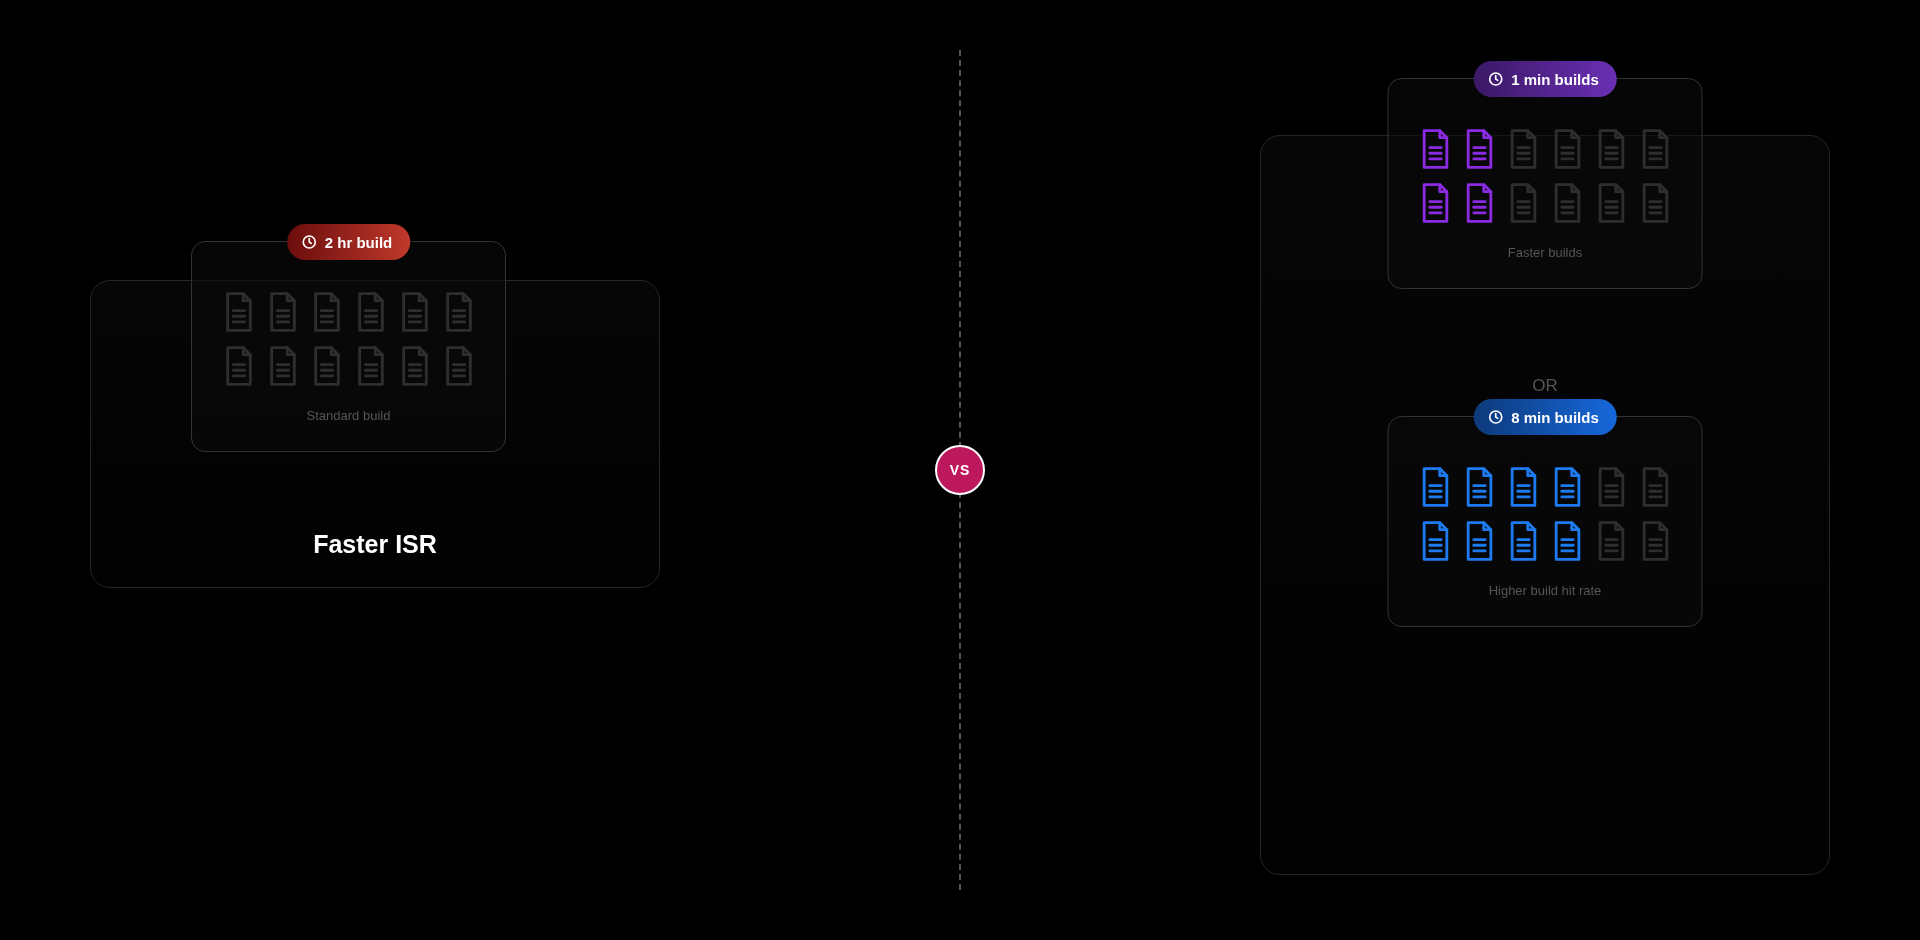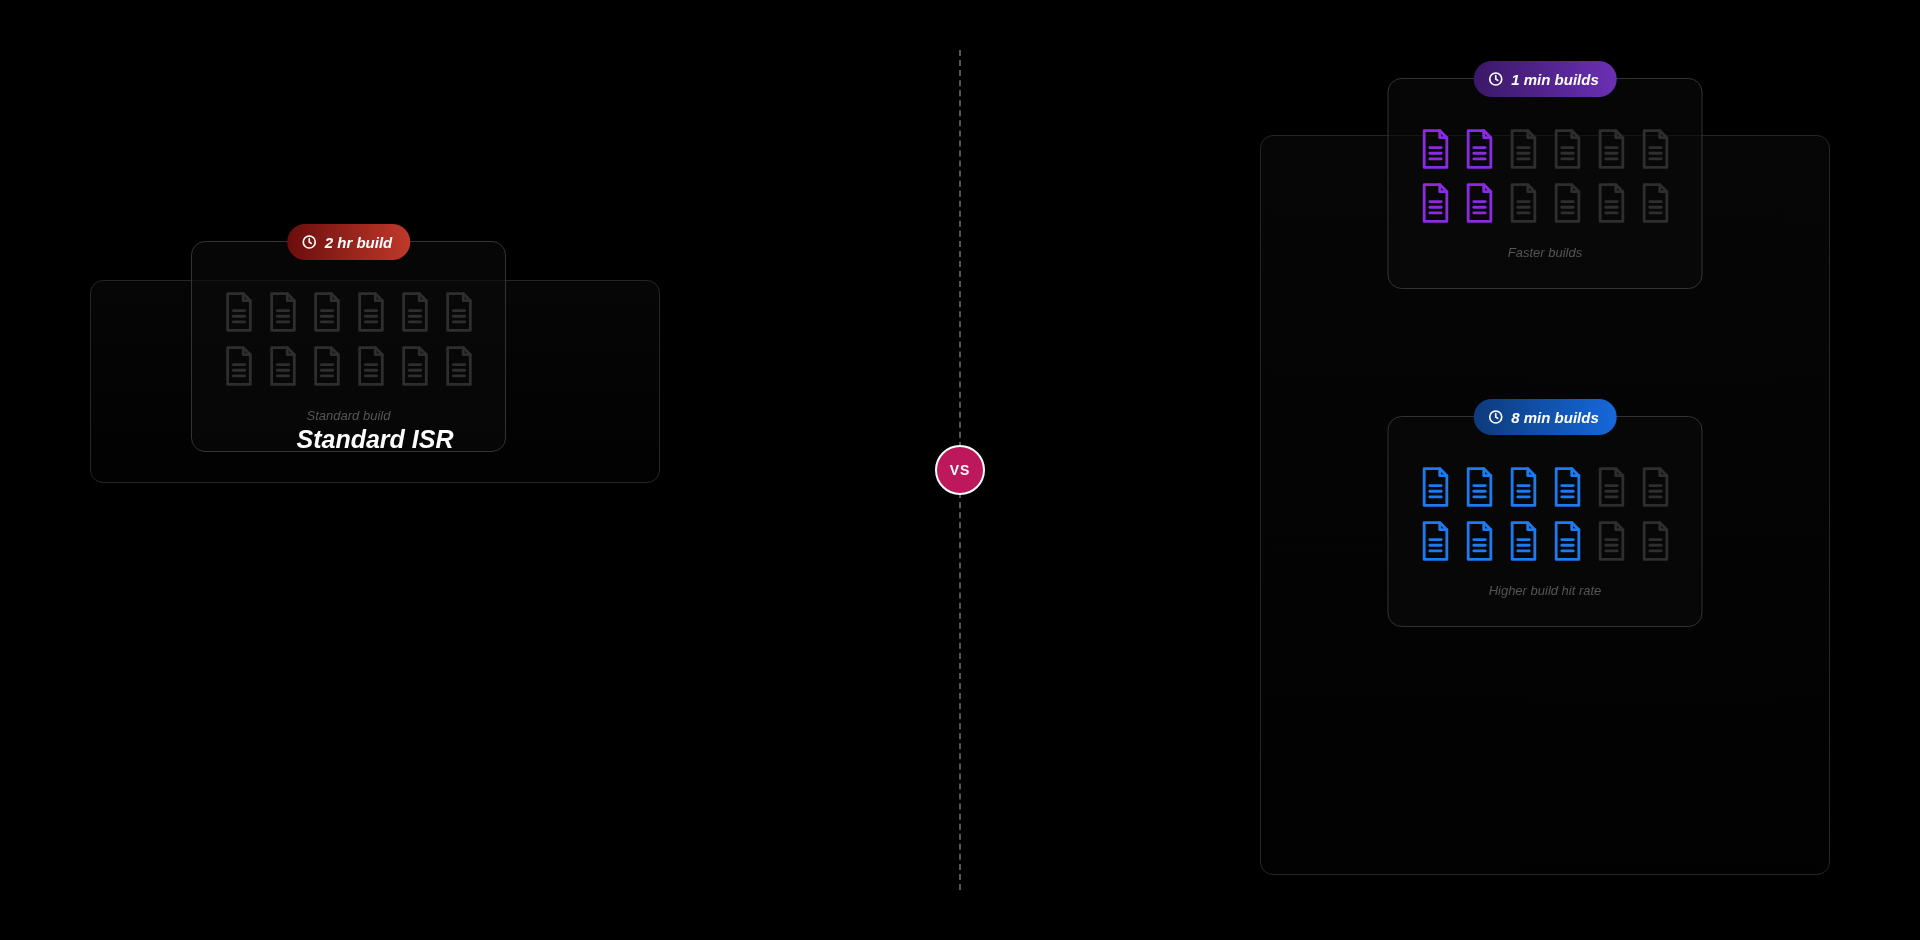--- a/index.html
+++ b/index.html
@@ -44,29 +44,28 @@
     justify-content: center;
     font-size: 14px;
     font-weight: 600;
     letter-spacing: 1px;
   }
 
   
   .outer-card {
     position: absolute;
     border: 1px solid #262626;
-    border-radius: 13px;
+    border-radius: 20px;
     background: linear-gradient(180deg, rgba(20,20,20,0.3), rgba(5,5,5,0.3));
-    font-style: italic;
   }
   .outer-left {
     left: 90px;
     top: 280px;
     width: 570px;
-    height: 203px;
+    height: 308px;
   }
   .outer-right {
     right: 90px;
     top: 135px;
     width: 570px;
     height: 740px;
   }
   .outer-title {
     position: absolute;
     bottom: 28px;
@@ -288,21 +287,21 @@
               <path d="M4 2 H15 L20 7 V28 H4 Z"></path>
               <path d="M15 2 V7 H20"></path>
               <line x1="8" y1="14" x2="16" y2="14"></line>
               <line x1="8" y1="18" x2="16" y2="18"></line>
               <line x1="8" y1="22" x2="16" y2="22"></line>
             </svg>
           </div>
         </div>
       <div class="panel-caption">Standard build</div>
     </div>
-    <div class="outer-title">Standard ISR</div>
+    <div class="outer-title">Faster ISR</div>
   </div>
 
   <div class="outer-card outer-right">
 
     <div class="panel panel-top">
       <div class="pill pill-purple">
         <span>
           <svg width="16" height="16" viewBox="0 0 24 24" fill="none" stroke="#fff" stroke-width="2.5" stroke-linecap="round">
               <circle cx="12" cy="12" r="9"></circle>
               <path d="M12 7v5l3 2"></path>
@@ -416,20 +415,21 @@
               <path d="M15 2 V7 H20"></path>
               <line x1="8" y1="14" x2="16" y2="14"></line>
               <line x1="8" y1="18" x2="16" y2="18"></line>
               <line x1="8" y1="22" x2="16" y2="22"></line>
             </svg>
           </div>
         </div>
       <div class="panel-caption">Faster builds</div>
     </div>
 
+    <div class="or-label">OR</div>
 
     <div class="panel panel-bottom">
       <div class="pill pill-blue">
         <span>
           <svg width="16" height="16" viewBox="0 0 24 24" fill="none" stroke="#fff" stroke-width="2.5" stroke-linecap="round">
               <circle cx="12" cy="12" r="9"></circle>
               <path d="M12 7v5l3 2"></path>
             </svg>
         </span>
         <span>8 min builds</span>

